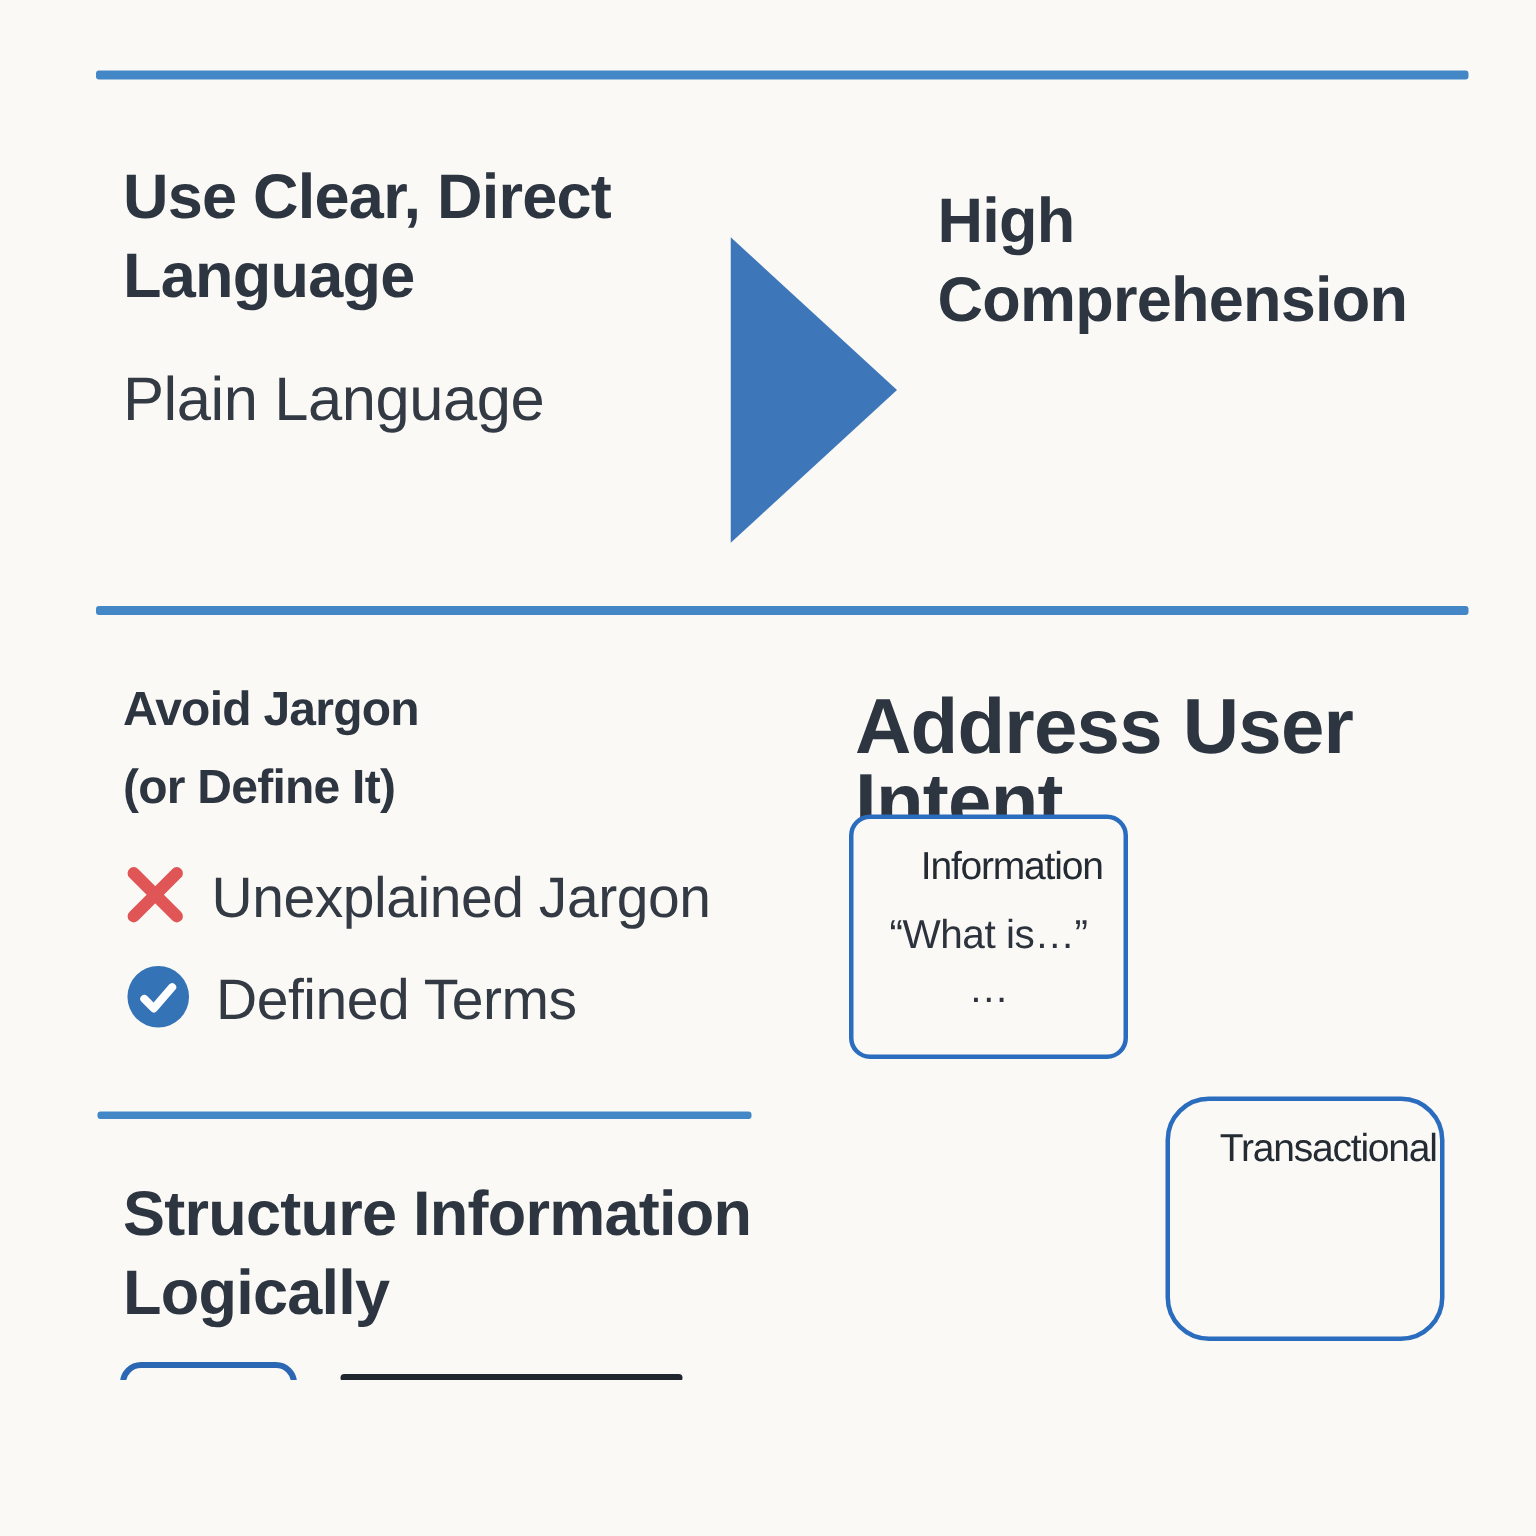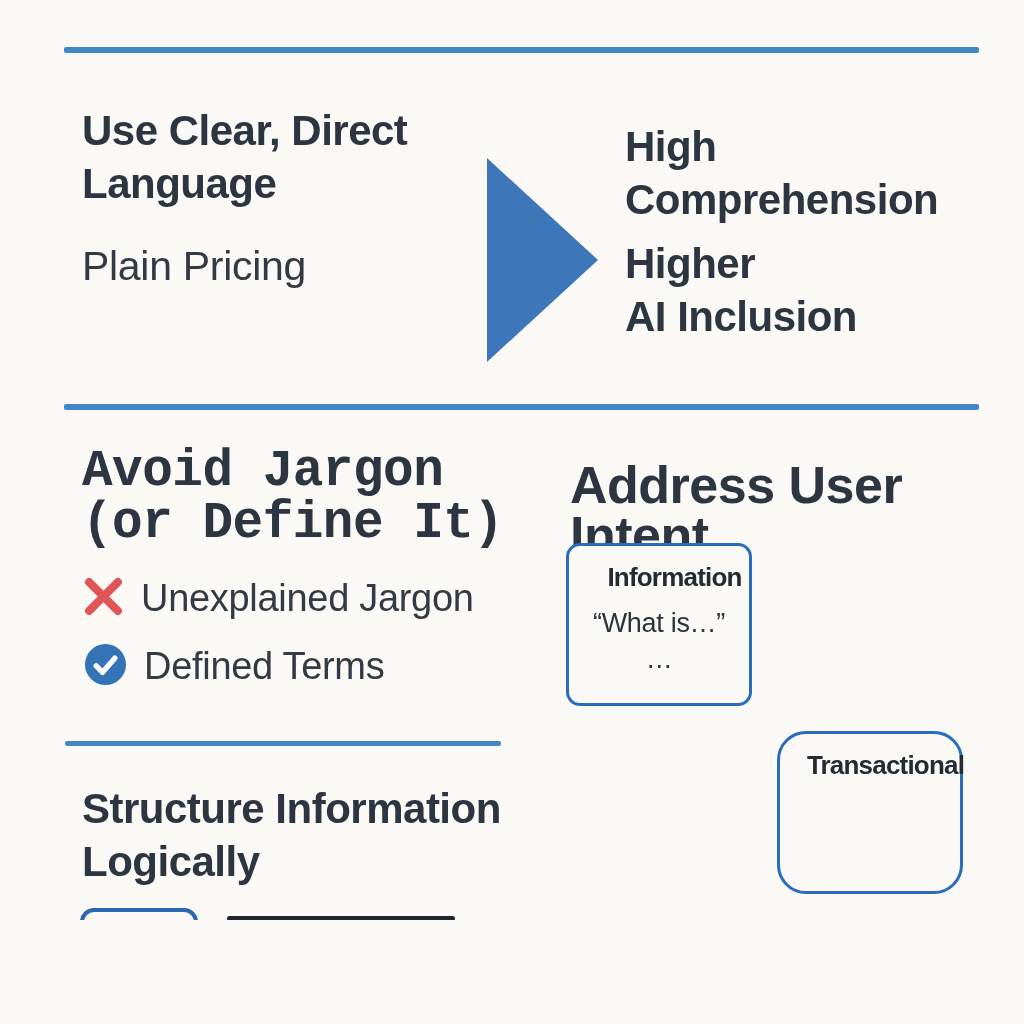--- a/index.html
+++ b/index.html
@@ -30,37 +30,37 @@
   }
   .subtext{
     position:absolute;font-weight:normal;color:var(--ink-body);
     font-size:41px;line-height:52px;white-space:pre-line;letter-spacing:-0.3px;
   }
   .clarity-heading{left:82px;top:104px;}
   .clarity-example{left:82px;top:240px;}
   .arrow{position:absolute;left:487px;top:158px;width:111px;height:204px;}
   .result-primary{left:625px;top:104px;margin-top:16px;}
   .result-secondary{left:625px;top:237px;}
-  .jargon-heading{left:82px;top:446px;font-size:51px;line-height:52px;font-family:Liberation Mono, monospace;}
+  .jargon-heading{left:82px;top:446px;font-size:32px;line-height:52px;}
   .icon-row{position:absolute;display:flex;align-items:center;gap:17px;}
   .row-dont{left:83px;top:576px;}
   .row-do{left:84px;top:643px;}
   .icon-row .label{font-size:38px;color:var(--ink-body);letter-spacing:-0.3px;}
   .intent-heading{left:570px;top:460px;font-size:52px;line-height:50px;}
   .card{
     position:absolute;width:186px;height:163px;border:3px solid var(--card-border);
     border-radius:14px;background:var(--bg);display:flex;flex-direction:column;
     align-items:center;text-align:center;
   }
   .card-1{left:566px;top:543px;}
   .card-2{left:777px;top:543px;}
   .card-3{left:566px;top:731px;}
   .card-4{left:777px;top:731px;border-radius:29px;}
   .card-title{
-    margin-top:16px;font-weight:bold;font-size:26px;letter-spacing:-0.8px;
+    margin-top:16px;font-weight:normal;font-size:26px;letter-spacing:-0.8px;
     color:#242b33;white-space:nowrap;margin-left:31px;
   }
   .card-examples{
     margin-top:12px;font-size:27px;line-height:36px;color:#2c333c;
     white-space:pre-line;letter-spacing:-0.3px;
   }
   .structure-heading{left:82px;top:782px;}
   .h2-box{
     position:absolute;left:80px;top:908px;width:118px;height:95px;
     border:4px solid var(--h2-border);border-radius:14px;
@@ -74,32 +74,30 @@
 </style>
 </head>
 <body>
 
 <div class="canvas">
 
   <div class="rule rule-top"></div>
 
   <div class="heading clarity-heading">Use Clear, Direct
 Language</div>
-  <div class="subtext clarity-example">Plain Pricing</div>
+  <div class="subtext clarity-example">Plain Language</div>
 
   <div class="arrow">
     <svg width="111" height="204" viewBox="0 0 111 204" aria-hidden="true">
       <polygon points="0,0 111,102 0,204" fill="#3d77b9"></polygon>
     </svg>
   </div>
 
   <div class="heading result-primary">High
 Comprehension</div>
-  <div class="heading result-secondary">Higher
-AI Inclusion</div>
 
   <div class="rule rule-mid"></div>
 
   <div class="heading jargon-heading">Avoid Jargon
 (or Define It)</div>
 
   <div class="icon-row row-do">
     <span>
       <svg width="43" height="43" viewBox="0 0 44 44" aria-hidden="true">
         <circle cx="22" cy="22" r="21" fill="#3573b7"></circle>

